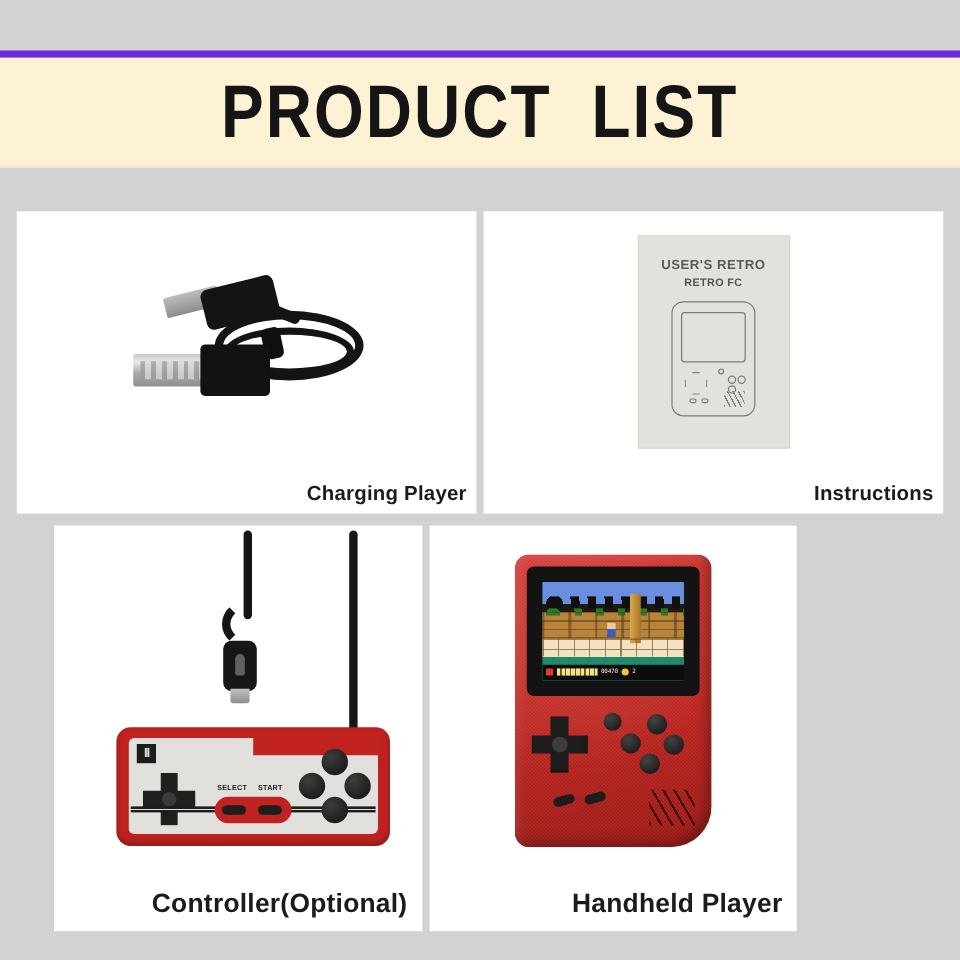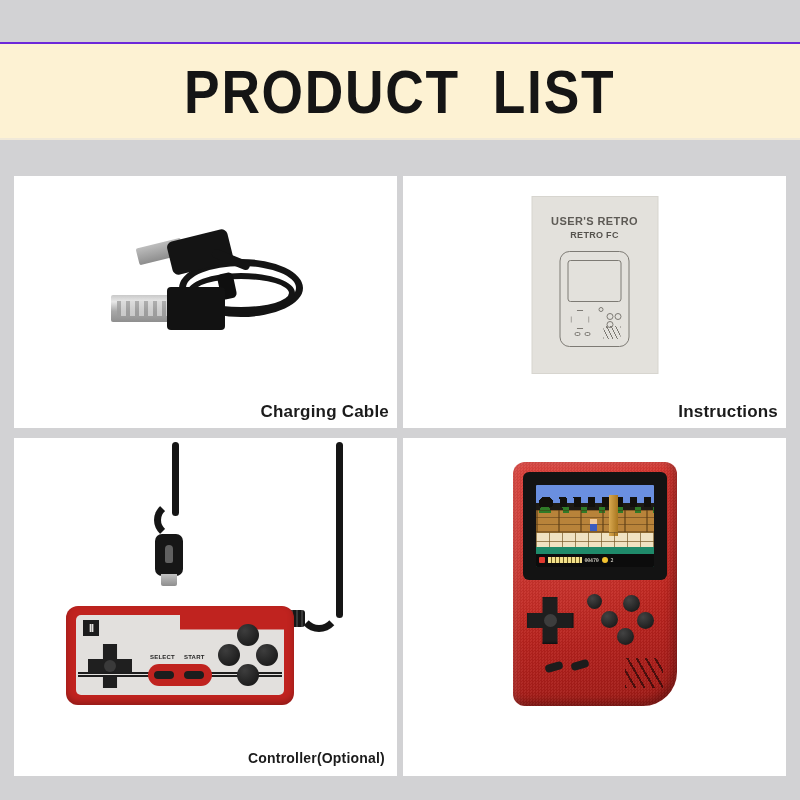--- a/index.html
+++ b/index.html
@@ -23,21 +23,21 @@
   }
 
   
   .header-band {
     position: absolute;
     left: 0;
     top: 42px;
     width: 800px;
     height: 98px;
     background: #fdf2d3;
-    border-top: 2px solid #6d28d9;
+    border-top: 6px solid #6d28d9;
     border-bottom: 2px solid #f0e9d8;
     display: flex;
     align-items: center;
     justify-content: center;
   }
 
   .header-title {
     font-family: "Liberation Sans", sans-serif;
     font-weight: bold;
     font-size: 62px;
@@ -50,21 +50,21 @@
 
   
   .grid-row {
     position: absolute;
     display: flex;
     gap: 6px;
     left: 14px;
   }
 
   .row-top { top: 176px; width: 772px; height: 252px; }
-  .row-bottom { top: 438px; width: 772px; height: 338px; }
+  .row-bottom { top: 438px; width: 619px; height: 338px; margin-left: 31px; }
 
   .cell {
     position: relative;
     background: #ffffff;
     overflow: hidden;
     flex: 1 1 0;
   }
 
   .cell-art {
     position: absolute;
@@ -75,21 +75,21 @@
   .cell-label {
     position: absolute;
     right: 8px;
     bottom: 6px;
     font-size: 17px;
     font-weight: bold;
     color: #1b1b1b;
     letter-spacing: 0.2px;
     white-space: nowrap;
   }
-  .row-bottom .cell-label { font-size: 14px; bottom: 10px; right: 12px; }
+  .row-bottom .cell-label { font-size: 22px; bottom: 10px; right: 12px; }
 
   
   .usb-wrap { position: absolute; left: 50%; top: 52%; transform: translate(-50%,-50%); width: 210px; height: 120px; }
 
   .cable-loop {
     position: absolute;
     border: 7px solid #141414;
     border-radius: 50%;
     background: transparent;
   }
@@ -396,21 +396,21 @@
           <div class="cable-loop loop-a"></div>
           <div class="cable-loop loop-b"></div>
           <div class="cable-tie"></div>
           <div class="micro-usb"></div>
           <div class="micro-usb-body"></div>
           <div class="micro-link"></div>
           <div class="usb-a"></div>
           <div class="usb-a-body"></div>
         </div>
       </div>
-      <div class="cell-label">Charging Cable</div>
+      <div class="cell-label">Charging Player</div>
     </div>
 
 
     <div class="cell">
       <div class="cell-art">
         <div class="manual-sheet">
           <div class="manual-title">USER'S RETRO</div>
           <div class="manual-sub">RETRO FC</div>
           <div class="manual-device">
             <div class="manual-screen"></div>
@@ -489,16 +489,17 @@
           <div class="hh-btn hb-top"></div>
           <div class="hh-btn hb-left"></div>
           <div class="hh-btn hb-up"></div>
           <div class="hh-btn hb-right"></div>
           <div class="hh-btn hb-down"></div>
           <div class="hh-oval ho-1"></div>
           <div class="hh-oval ho-2"></div>
           <div class="hh-grill"></div>
         </div>
       </div>
+      <div class="cell-label">Handheld Player</div>
     </div>
   </div>
 
 </div>
 
 </body></html>

